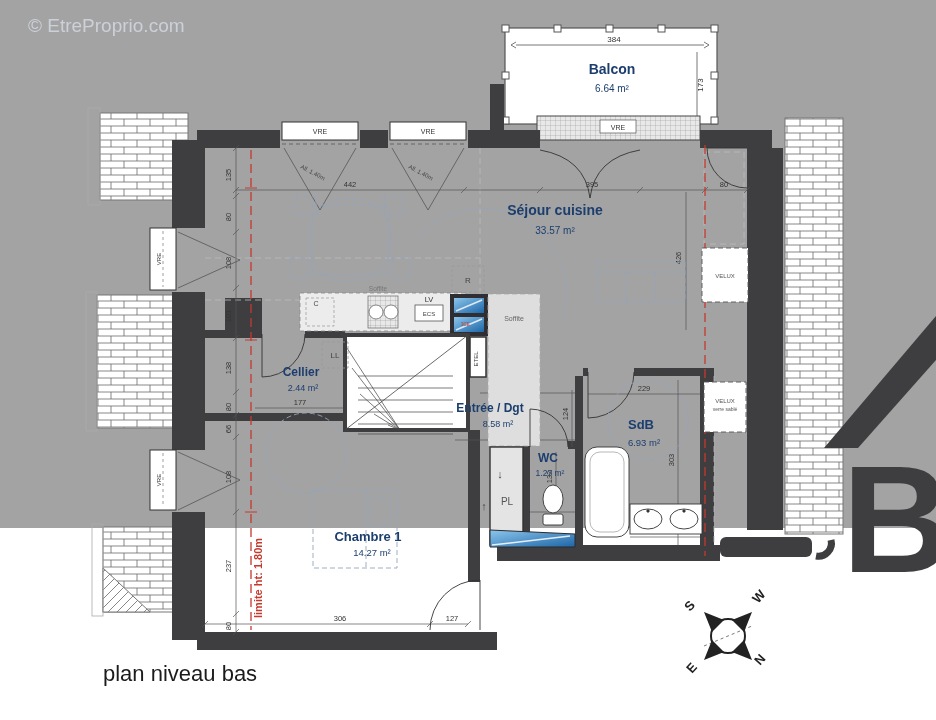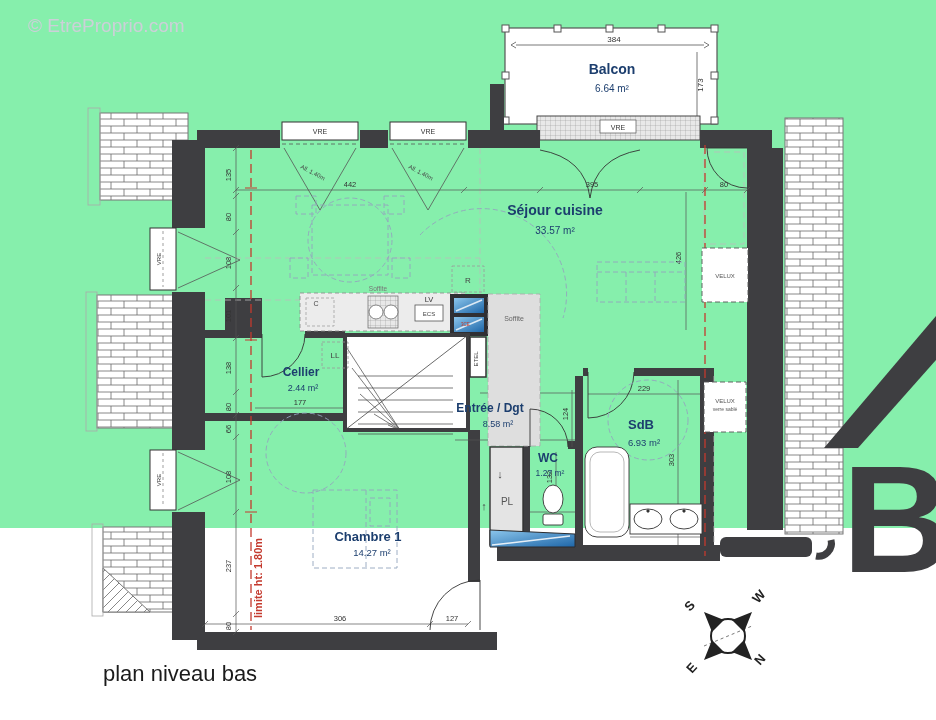--- a/index.html
+++ b/index.html
@@ -1,17 +1,17 @@
 <!DOCTYPE html>
 <html><head>
 <meta charset="utf-8">
 <style>
   html,body{margin:0;padding:0;background:#ffffff;width:936px;height:720px;overflow:hidden;
     font-family:"Liberation Sans", sans-serif;}
-  #stage{position:relative;width:936px;height:528px;background:#86efac;}
+  #stage{position:relative;width:936px;height:528px;background:#a3a3a3;}
   svg text{user-select:none;}
 </style>
 </head>
 <body>
 
 <div id="stage">
 <svg width="936" height="720" viewBox="0 0 936 720">
   <defs>
     <pattern id="brick" width="26" height="14" patternUnits="userSpaceOnUse">
       <rect width="26" height="14" fill="#ffffff"></rect>

